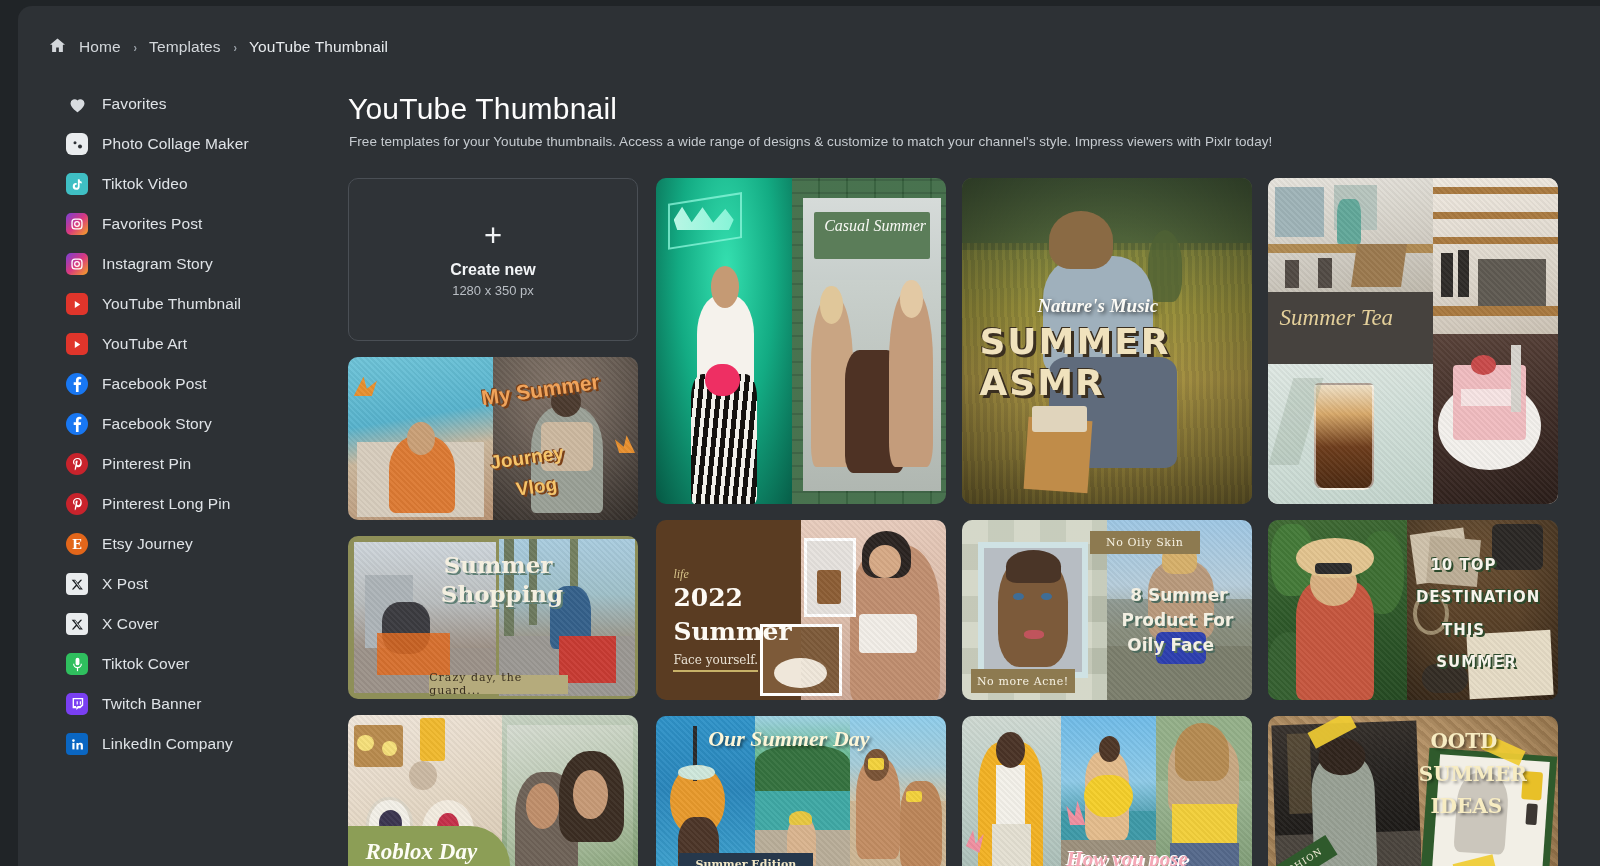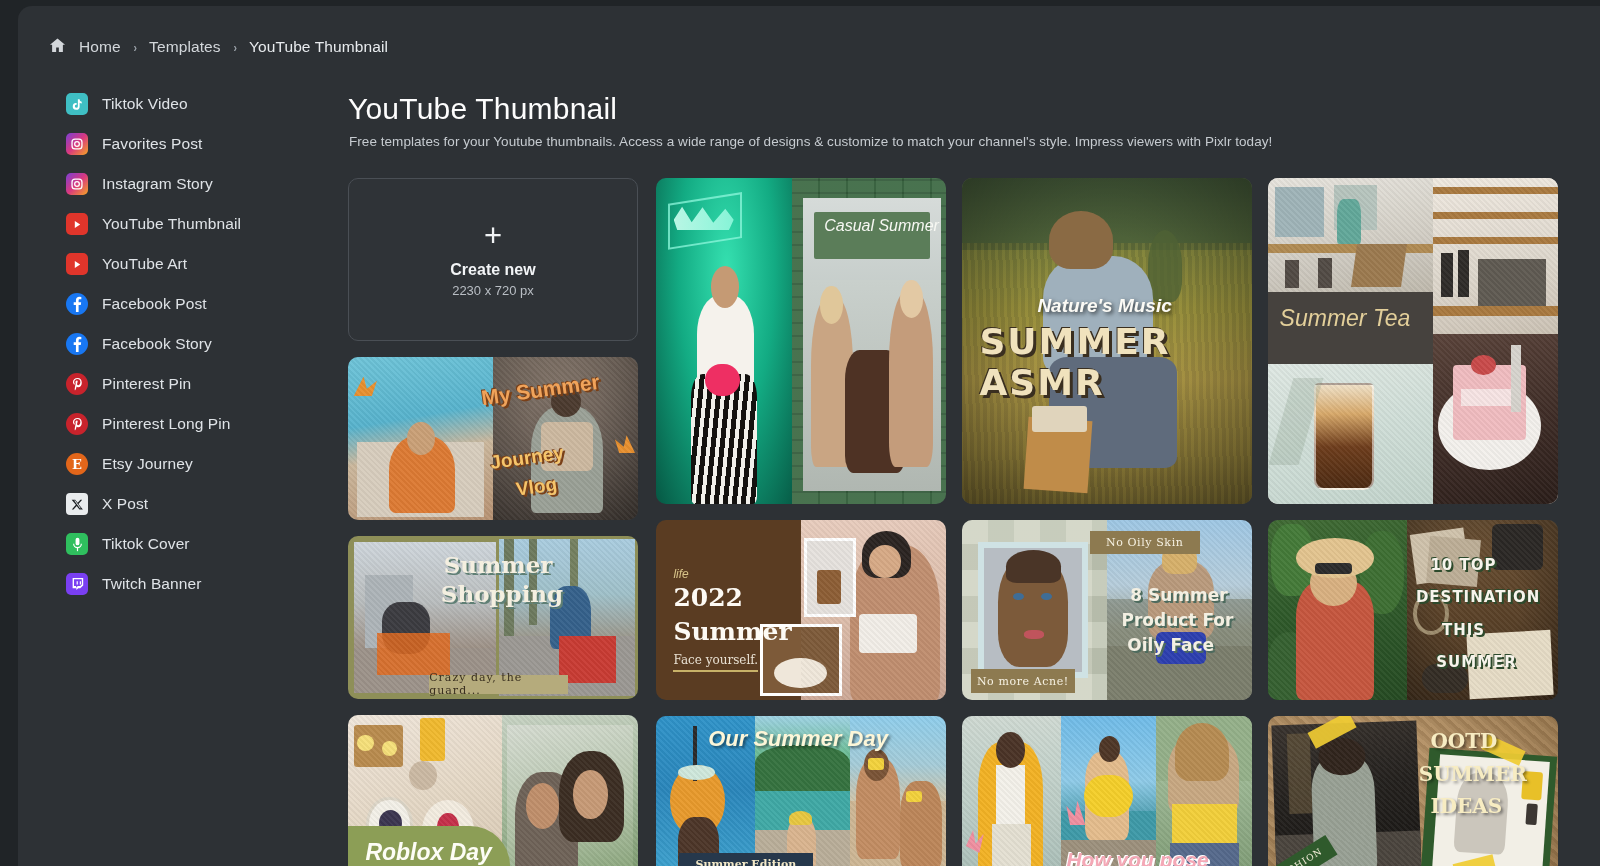--- a/index.html
+++ b/index.html
@@ -144,21 +144,21 @@
   }
 
   
   .fig {
     position: absolute;
     border-radius: 50% 50% 42% 42% / 60% 60% 40% 40%;
   }
 
   .ovl { position: absolute; z-index: 5; }
 
-  .script { font-family: Liberation Sans, sans-serif; font-style: italic; }
+  .script { font-family: Liberation Serif, serif; font-style: italic; }
   .slab { font-family: "DejaVu Serif", serif; }
 
   .label-box {
     position: absolute; z-index: 6;
     display: flex; align-items: center; justify-content: center;
     font-family: "DejaVu Serif", serif;
   }
 </style>
 </head>
 <body>
@@ -174,21 +174,39 @@
     </span>
     <span class="crumb home">Home</span>
     <span class="crumb-sep">›</span>
     <span class="crumb">Templates</span>
     <span class="crumb-sep">›</span>
     <span class="crumb current">YouTube Thumbnail</span>
   </div>
 
   <div class="sidebar">
 
-
+    <div class="side-item">
+      <span class="side-ico">
+        <svg width="21" height="21" viewBox="0 0 24 24" fill="#d8dce0">
+              <path d="M12 21s-8-5.1-8-10.3A4.7 4.7 0 0 1 12 7.4 4.7 4.7 0 0 1 20 10.7C20 15.9 12 21 12 21z"></path>
+            </svg>
+      </span>
+      <span class="side-label">Favorites</span>
+    </div>
+
+    <div class="side-item">
+      <span class="side-ico" style="background:#e9ecee;border-radius:6px;">
+        <svg width="15" height="15" viewBox="0 0 24 24" fill="#2d3135">
+              <circle cx="8" cy="9" r="2.4"></circle>
+              <path d="M13 8h8v8h-8z" fill="none"></path>
+              <circle cx="16" cy="15" r="3.2"></circle>
+            </svg>
+      </span>
+      <span class="side-label">Photo Collage Maker</span>
+    </div>
 
     <div class="side-item">
       <span class="side-ico" style="background:#3fbfc4;">
         <svg width="14" height="15" viewBox="0 0 24 24" fill="#ffffff">
               <path d="M16.5 3h-3v12.1a2.6 2.6 0 1 1-2.1-2.55V9.4a5.9 5.9 0 1 0 5.1 5.85V9.1a6.6 6.6 0 0 0 3.6 1.1V7.2a3.9 3.9 0 0 1-3.6-4.2z"></path>
             </svg>
       </span>
       <span class="side-label">Tiktok Video</span>
     </div>
 
@@ -274,20 +292,28 @@
 
     <div class="side-item">
       <span class="side-ico" style="background:#e9ecee;border-radius:4px;">
         <svg width="13" height="13" viewBox="0 0 24 24" fill="#1c2024">
               <path d="M17.5 3h3.2l-7 8 8.2 10h-6.4l-5-6.1L4.7 21H1.5l7.5-8.6L1.2 3h6.6l4.5 5.6zm-1.1 16.1h1.8L7.7 4.8H5.8z"></path>
             </svg>
       </span>
       <span class="side-label">X Post</span>
     </div>
 
+    <div class="side-item">
+      <span class="side-ico" style="background:#e9ecee;border-radius:4px;">
+        <svg width="13" height="13" viewBox="0 0 24 24" fill="#1c2024">
+              <path d="M17.5 3h3.2l-7 8 8.2 10h-6.4l-5-6.1L4.7 21H1.5l7.5-8.6L1.2 3h6.6l4.5 5.6zm-1.1 16.1h1.8L7.7 4.8H5.8z"></path>
+            </svg>
+      </span>
+      <span class="side-label">X Cover</span>
+    </div>
 
     <div class="side-item">
       <span class="side-ico" style="background:#2fbf5e;border-radius:5px;">
         <svg width="11" height="15" viewBox="0 0 12 18" fill="#fff">
               <rect x="3.7" y="1" width="4.6" height="9" rx="2.3"></rect>
               <path d="M1.4 8.2a4.6 4.6 0 0 0 9.2 0" fill="none" stroke="#fff" stroke-width="1.4"></path>
               <rect x="5.3" y="13" width="1.4" height="4"></rect>
             </svg>
       </span>
       <span class="side-label">Tiktok Cover</span>
@@ -296,34 +322,44 @@
     <div class="side-item">
       <span class="side-ico" style="background:#7a3ff2;border-radius:5px;">
         <svg width="13" height="14" viewBox="0 0 16 17" fill="#fff">
               <path d="M2 1h13v9.2l-3.6 3.6H8.9L6.6 16v-2.2H2zm11.3 1.8H3.7v8.2h2.6v2l2-2h3.1l1.9-1.9zM10.8 5h1.5v4h-1.5zM6.9 5h1.5v4H6.9z"></path>
             </svg>
       </span>
       <span class="side-label">Twitch Banner</span>
     </div>
 
 
+    <div class="side-item">
+      <span class="side-ico" style="background:#0a66c2;border-radius:4px;">
+        <svg width="13" height="13" viewBox="0 0 24 24" fill="#fff">
+              <rect x="2.5" y="9" width="4" height="12"></rect>
+              <circle cx="4.5" cy="4.8" r="2.4"></circle>
+              <path d="M10 9h3.8v1.7c.6-1.1 2-2 3.9-2 3 0 4.3 1.8 4.3 5.3V21h-4v-6.2c0-1.7-.6-2.6-2-2.6-1.5 0-2.2 1-2.2 2.7V21h-3.8z"></path>
+            </svg>
+      </span>
+      <span class="side-label">LinkedIn Company</span>
+    </div>
   </div>
 
   <div class="main">
     <div class="page-title">YouTube Thumbnail</div>
     <div class="page-sub">Free templates for your Youtube thumbnails. Access a wide range of designs &amp; customize to match your channel's style. Impress viewers with Pixlr today!</div>
 
     <div class="grid">
 
       <div class="col col1">
 
         <div class="card create-card">
           <div class="plus">+</div>
           <div class="create-title">Create new</div>
-          <div class="create-size">2230 x 720 px</div>
+          <div class="create-size">1280 x 350 px</div>
         </div>
 
         <div class="card h163">
           <div class="flexrow">
             <div style="width:50%;height:100%;position:relative;background:linear-gradient(170deg,#6fc4d8 0%,#57b3cd 38%,#cbb79c 58%,#b79272 100%);" class="grain">
               <div style="position:absolute;left:6%;top:52%;width:88%;height:46%;background:#d7cdbd;"></div>
               <div class="fig" style="left:28%;top:48%;width:46%;height:48%;background:#dd7a33;border-radius:44% 44% 10% 10%;"></div>
               <div class="fig" style="left:41%;top:40%;width:19%;height:20%;background:#caa077;border-radius:50%;"></div>
               <div style="position:absolute;left:4%;top:12%;width:16%;height:12%;background:#e8902f;clip-path:polygon(0 100%,42% 0,56% 62%,100% 22%,78% 100%);"></div>
             </div>

